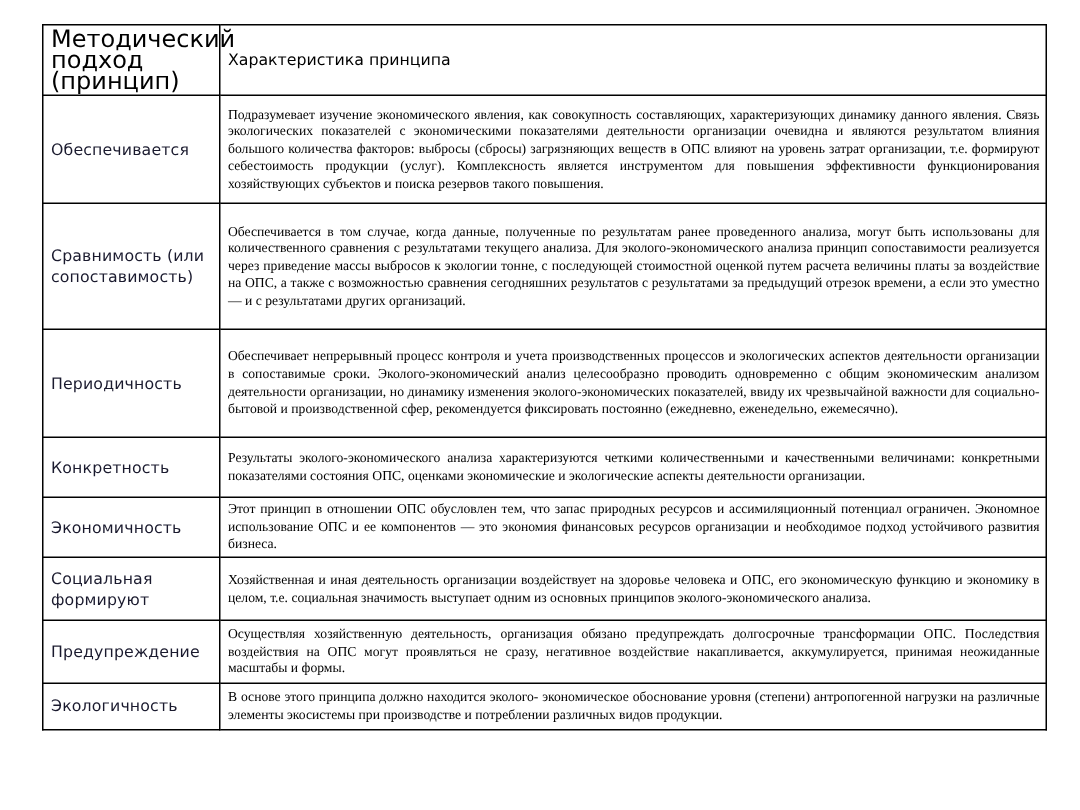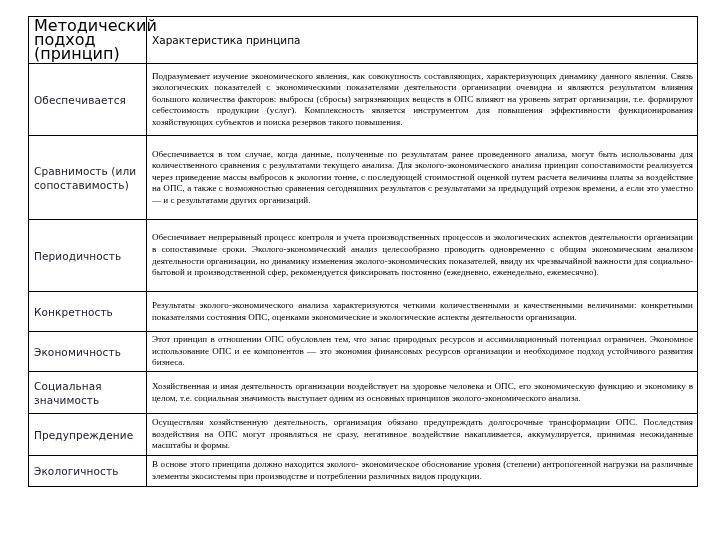--- a/index.html
+++ b/index.html
@@ -123,21 +123,21 @@
         <td class="name-cell">Конкретность</td>
         <td class="desc-cell">Результаты эколого-экономического анализа характеризуются четкими количественными и качественными величинами: конкретными показателями состояния ОПС, оценками экономические и экологические аспекты деятельности организации.</td>
       </tr>
 
       <tr style="height:40px;">
         <td class="name-cell">Экономичность</td>
         <td class="desc-cell">Этот принцип в отношении ОПС обусловлен тем, что запас природных ресурсов и ассимиляционный потенциал ограничен. Экономное использование ОПС и ее компонентов — это экономия финансовых ресурсов организации и необходимое подход устойчивого развития бизнеса.</td>
       </tr>
 
       <tr style="height:42px;">
-        <td class="name-cell">Социальная значимость</td>
+        <td class="name-cell">Социальная формируют</td>
         <td class="desc-cell">Хозяйственная и иная деятельность организации воздействует на здоровье человека и ОПС, его экономическую функцию и экономику в целом, т.е. социальная значимость выступает одним из основных принципов эколого-экономического анализа.</td>
       </tr>
 
       <tr style="height:42px;">
         <td class="name-cell">Предупреждение</td>
         <td class="desc-cell">Осуществляя хозяйственную деятельность, организация обязано предупреждать долгосрочные трансформации ОПС. Последствия воздействия на ОПС могут проявляться не сразу, негативное воздействие накапливается, аккумулируется, принимая неожиданные масштабы и формы.</td>
       </tr>
 
       <tr style="height:31px;">
         <td class="name-cell">Экологичность</td>

